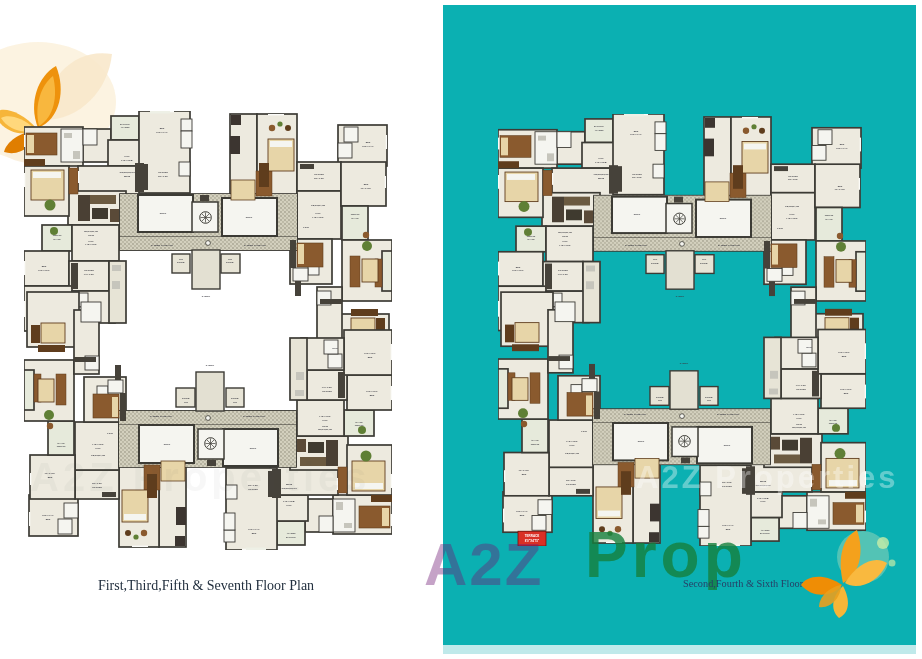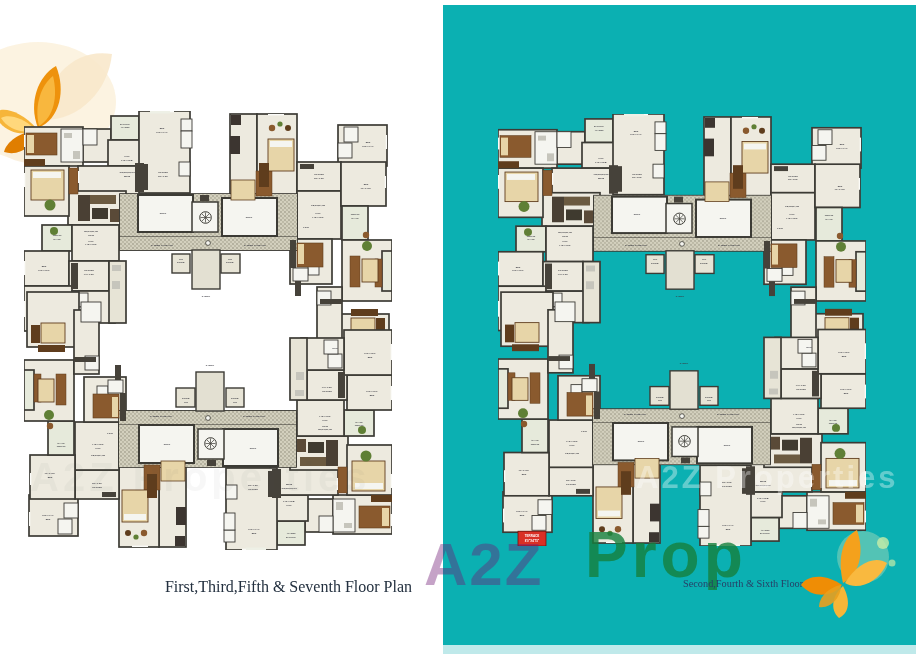--- a/index.html
+++ b/index.html
@@ -664,21 +664,21 @@
 
 <rect x="6.0000000000000115" y="362" width="1.3" height="12" fill="#fbfbf8"></rect>
 
 <rect x="312.7" y="367" width="1.3" height="12" fill="#fbfbf8"></rect>
 
 <rect x="222" y="436.5" width="20" height="2.5" fill="#eef0e6"></rect>
 </svg>
 
 <div class="abs" style="left:30px;top:455px;width:380px;font-size:40px;font-weight:bold;color:#555;opacity:0.045;letter-spacing:4px;">A2Z Properties</div>
 
-<div class="abs" style="left:0px;top:578px;width:412px;text-align:right;font-family:'Liberation Serif',serif;font-size:16px;color:#23303f;">First,Third,Fifth &amp; Seventh Floor Plan</div>
+<div class="abs" style="left:0px;top:578px;width:412px;text-align:center;font-family:'Liberation Serif',serif;font-size:14px;color:#23303f;">First,Third,Fifth &amp; Seventh Floor Plan</div>
 
 <svg class="abs" style="left:498px;top:114px;" width="368" height="432" viewBox="0 0 368 439" preserveAspectRatio="none">
 
 <rect x="0" y="16" width="59" height="39" fill="#edeadf" stroke="#3c3b35" stroke-width="1.7"></rect>
 
 <rect x="59" y="18" width="28" height="33" fill="#edeadf" stroke="#3c3b35" stroke-width="1.7"></rect>
 
 <rect x="87" y="5" width="28" height="24" fill="#e6eadb" stroke="#3c3b35" stroke-width="1.7"></rect>
 
 <rect x="84" y="29" width="38" height="26" fill="#edeadf" stroke="#3c3b35" stroke-width="1.7"></rect>

